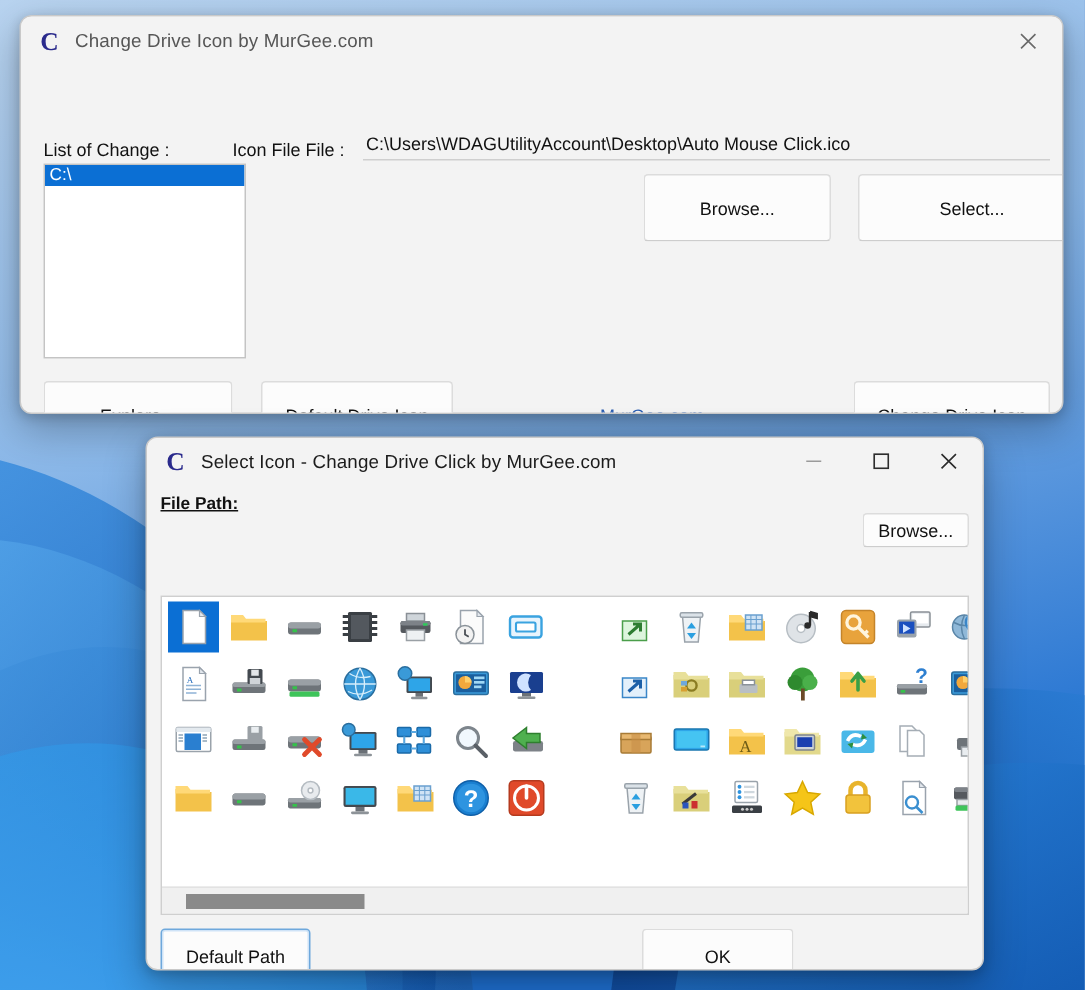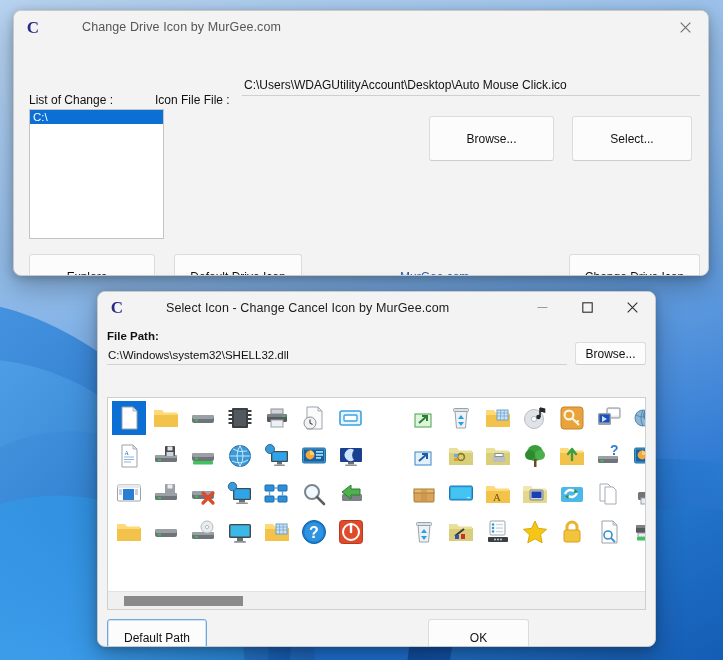--- a/index.html
+++ b/index.html
@@ -42,21 +42,20 @@
     font-weight: bold;
     font-size: 17px;
     color: #2a2a8c;
     line-height: 1;
   }
   .title-text {
     font-size: 12.5px;
     color: #565656;
     white-space: nowrap;
     letter-spacing: .1px;
-    margin-left: 32px;
   }
   .title-text.dark { color: #1b1b1b; }
   .caption-btns { margin-left: auto; display: flex; height: 32px; }
   .cap {
     width: 45px; height: 32px;
     display: flex; align-items: center; justify-content: center;
     color: #5a5a5a;
     font-size: 12px;
     line-height: 1;
   }
@@ -117,21 +116,21 @@
     color: #2a5db0;
     text-decoration: underline;
     cursor: pointer;
   }
 
   
   #seldlg { left: 97px; top: 291px; width: 559px; height: 356px; }
   #seldlg .titlebar { height: 31px; }
   #seldlg .body { position: relative; height: 325px; padding: 0; }
 
-  .sd-lbl { position: absolute; font-size: 11.5px; color: #111; font-weight: bold; }
+  .sd-lbl { position: absolute; font-size: 11.5px; color: #111; font-weight: bold; text-decoration: underline; }
   .sd-path {
     position: absolute;
     font-size: 11.5px;
     color: #111;
     border: none;
     border-bottom: 1px solid #d2d2d2;
     background: transparent;
     padding: 0 0 3px 1px;
     font-family: "Liberation Sans", sans-serif;
     outline: none;
@@ -215,40 +214,40 @@
           </svg>
       </div>
     </div>
   </div>
 
   <div class="body">
 
     <div class="lbl" style="left:15px; top:50px;">List of Change :</div>
     <div class="lbl" style="left:141px; top:50px;">Icon File File :</div>
 
-    <input class="field-underline" style="left: 228px; top: 35px; width: 458px;" value="C:\Users\WDAGUtilityAccount\Desktop\Auto Mouse Click.ico">
+    <input class="field-underline" style="left: 228px; top: 46px; width: 458px;" value="C:\Users\WDAGUtilityAccount\Desktop\Auto Mouse Click.ico">
 
     <div class="listbox" style="left:15px; top:66px; width:135px; height:130px;">
       <div class="listitem sel">C:\</div>
     </div>
 
     <div class="btn" style="left:415px; top:73px; width:125px; height:45px;">Browse...</div>
-    <div class="btn" style="left:558px; top:73px; width:120px; height:45px;">Select...</div>
+    <div class="btn" style="left:558px; top:73px; width:152px; height:45px;">Select...</div>
 
     <div class="btn" style="left:15px; top:211px; width:126px; height:45px;">Explore...</div>
     <div class="btn" style="left:160px; top:211px; width:128px; height:45px;">Default Drive Icon</div>
     <div class="link" style="left:386px; top:227px;">MurGee.com</div>
     <div class="btn" style="left:555px; top:211px; width:131px; height:45px;">Change Drive Icon</div>
   </div>
 </div>
 
 <div class="win" id="seldlg">
   <div class="titlebar">
     <div class="title-ico">C</div>
-    <div class="title-text dark">Select Icon - Change Cancel Icon by MurGee.com</div>
+    <div class="title-text dark">Select Icon - Change Drive Click by MurGee.com</div>
     <div class="caption-btns">
       <div class="cap">
         <svg width="11" height="11" viewBox="0 0 11 11">
             <path d="M0.5,5.5 L10.5,5.5" stroke="#9a9a9a" stroke-width="1.1"></path>
           </svg>
       </div>
       <div class="cap">
         <svg width="11" height="11" viewBox="0 0 11 11">
             <rect x="0.8" y="0.8" width="9.4" height="9.4" fill="none" stroke="#2d2d2d" stroke-width="1.1"></rect>
           </svg>
@@ -258,21 +257,20 @@
             <path d="M0.7,0.7 L10.3,10.3 M10.3,0.7 L0.7,10.3" stroke="#2d2d2d" stroke-width="1.1" fill="none"></path>
           </svg>
       </div>
     </div>
   </div>
 
   <div class="body">
 
     <div class="sd-lbl" style="left:9px; top:7px;">File Path:</div>
 
-    <input class="sd-path" style="left: 9px; top: 26px; width: 460px;" value="C:\Windows\system32\SHELL32.dll">
 
     <div class="btn" style="left:477px; top:19px; width:71px; height:23px;">Browse...</div>
 
 
     <div class="iconpane" style="left:9px; top:74px; width:539px; height:213px;">
       <div id="grid" style="position:absolute; left:0; top:0;">
           <div class="cell sel" style="left:4px; top:3px;" title="blank-document-icon">
             <svg width="26" height="26" viewBox="0 0 26 26">
               <path d="M6 2 L17 2 L21 6 L21 24 L6 24 Z" fill="#ffffff" stroke="#9aa3ad" stroke-width="1"></path>
               <path d="M17 2 L17 6 L21 6 Z" fill="#e3e8ee" stroke="#9aa3ad" stroke-width="0.8"></path>

